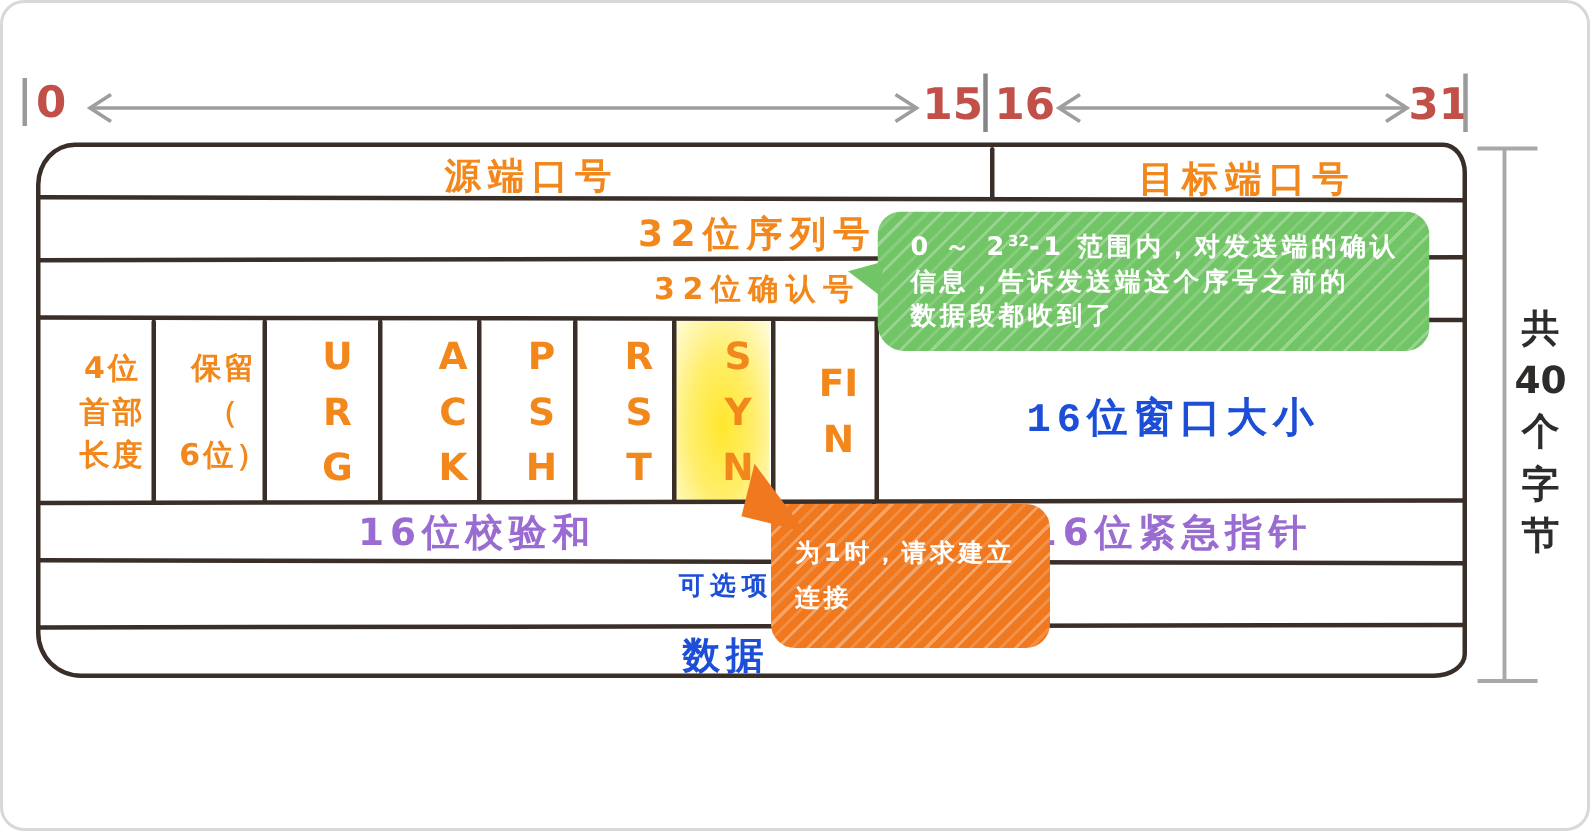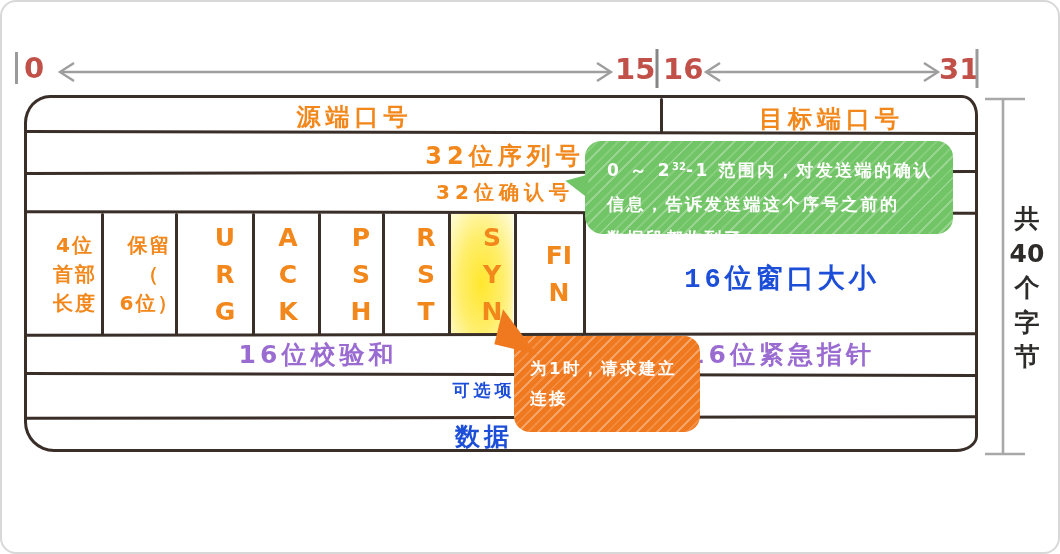--- a/index.html
+++ b/index.html
@@ -52,34 +52,34 @@
   .t-urg{left:554px;width:400px;top:240px;font-size:25px;letter-spacing:4px;}
   .t-opt{left:0;width:954px;top:281px;font-size:17px;letter-spacing:4px;transform:translateX(-20px);}
   .t-dat{left:0;width:954px;top:322px;font-size:25px;letter-spacing:4px;transform:translateX(-20px);}
   .stack3{position:absolute;top:115px;height:122px;display:flex;flex-direction:column;
           align-items:center;justify-content:center;gap:3px;font-size:20px;letter-spacing:2px;line-height:1.3;}
   .st-hdr{left:0;width:74px;}
   .st-res{left:74px;width:75px;}
   .flag{position:absolute;top:115px;height:122px;display:flex;align-items:center;justify-content:center;font-size:25px;}
   .flag>span{width:1.15em;word-break:break-all;text-align:center;line-height:37px;letter-spacing:0;}
   .fl-0{left:157px;width:60px;}
-  .fl-1{left:220px;width:60px;}
+  .fl-1{left:234px;width:60px;}
   .fl-2{left:293px;width:60px;}
   .fl-3{left:358px;width:60px;align-items:center;}
   .fl-4{left:424px;width:60px;}
   .fl-5{left:491px;width:60px;}
   
   .callout{position:absolute;color:#fff;box-sizing:border-box;z-index:6;}
   .co-green{
     left:583px;top:139px;width:368px;height:93px;
     padding:9px 14px 8px 22px;border-radius:16px 16px 16px 18px;
     background:
       repeating-linear-gradient(135deg, rgba(255,255,255,.28) 0 2px, rgba(255,255,255,0) 2px 8px, rgba(255,255,255,.14) 8px 10px, rgba(255,255,255,0) 10px 15px),
       #72c566;
-    font-size:17px;line-height:34px;letter-spacing:2.5px;
+    font-size:17px;line-height:23px;letter-spacing:2.5px;
   }
   .co-green::before{
     content:"";position:absolute;left:-20px;top:32px;width:0;height:0;
     border-top:9px solid transparent;border-bottom:14px solid transparent;
     border-right:23px solid #72c566;transform:rotate(6deg);
   }
   .co-green sup{font-size:10px;letter-spacing:0;vertical-align:6px;}
   .co-orange{
     left:512px;top:334px;width:186px;height:96px;
     padding:18px 12px 10px 16px;border-radius:6px 16px 16px 16px;

